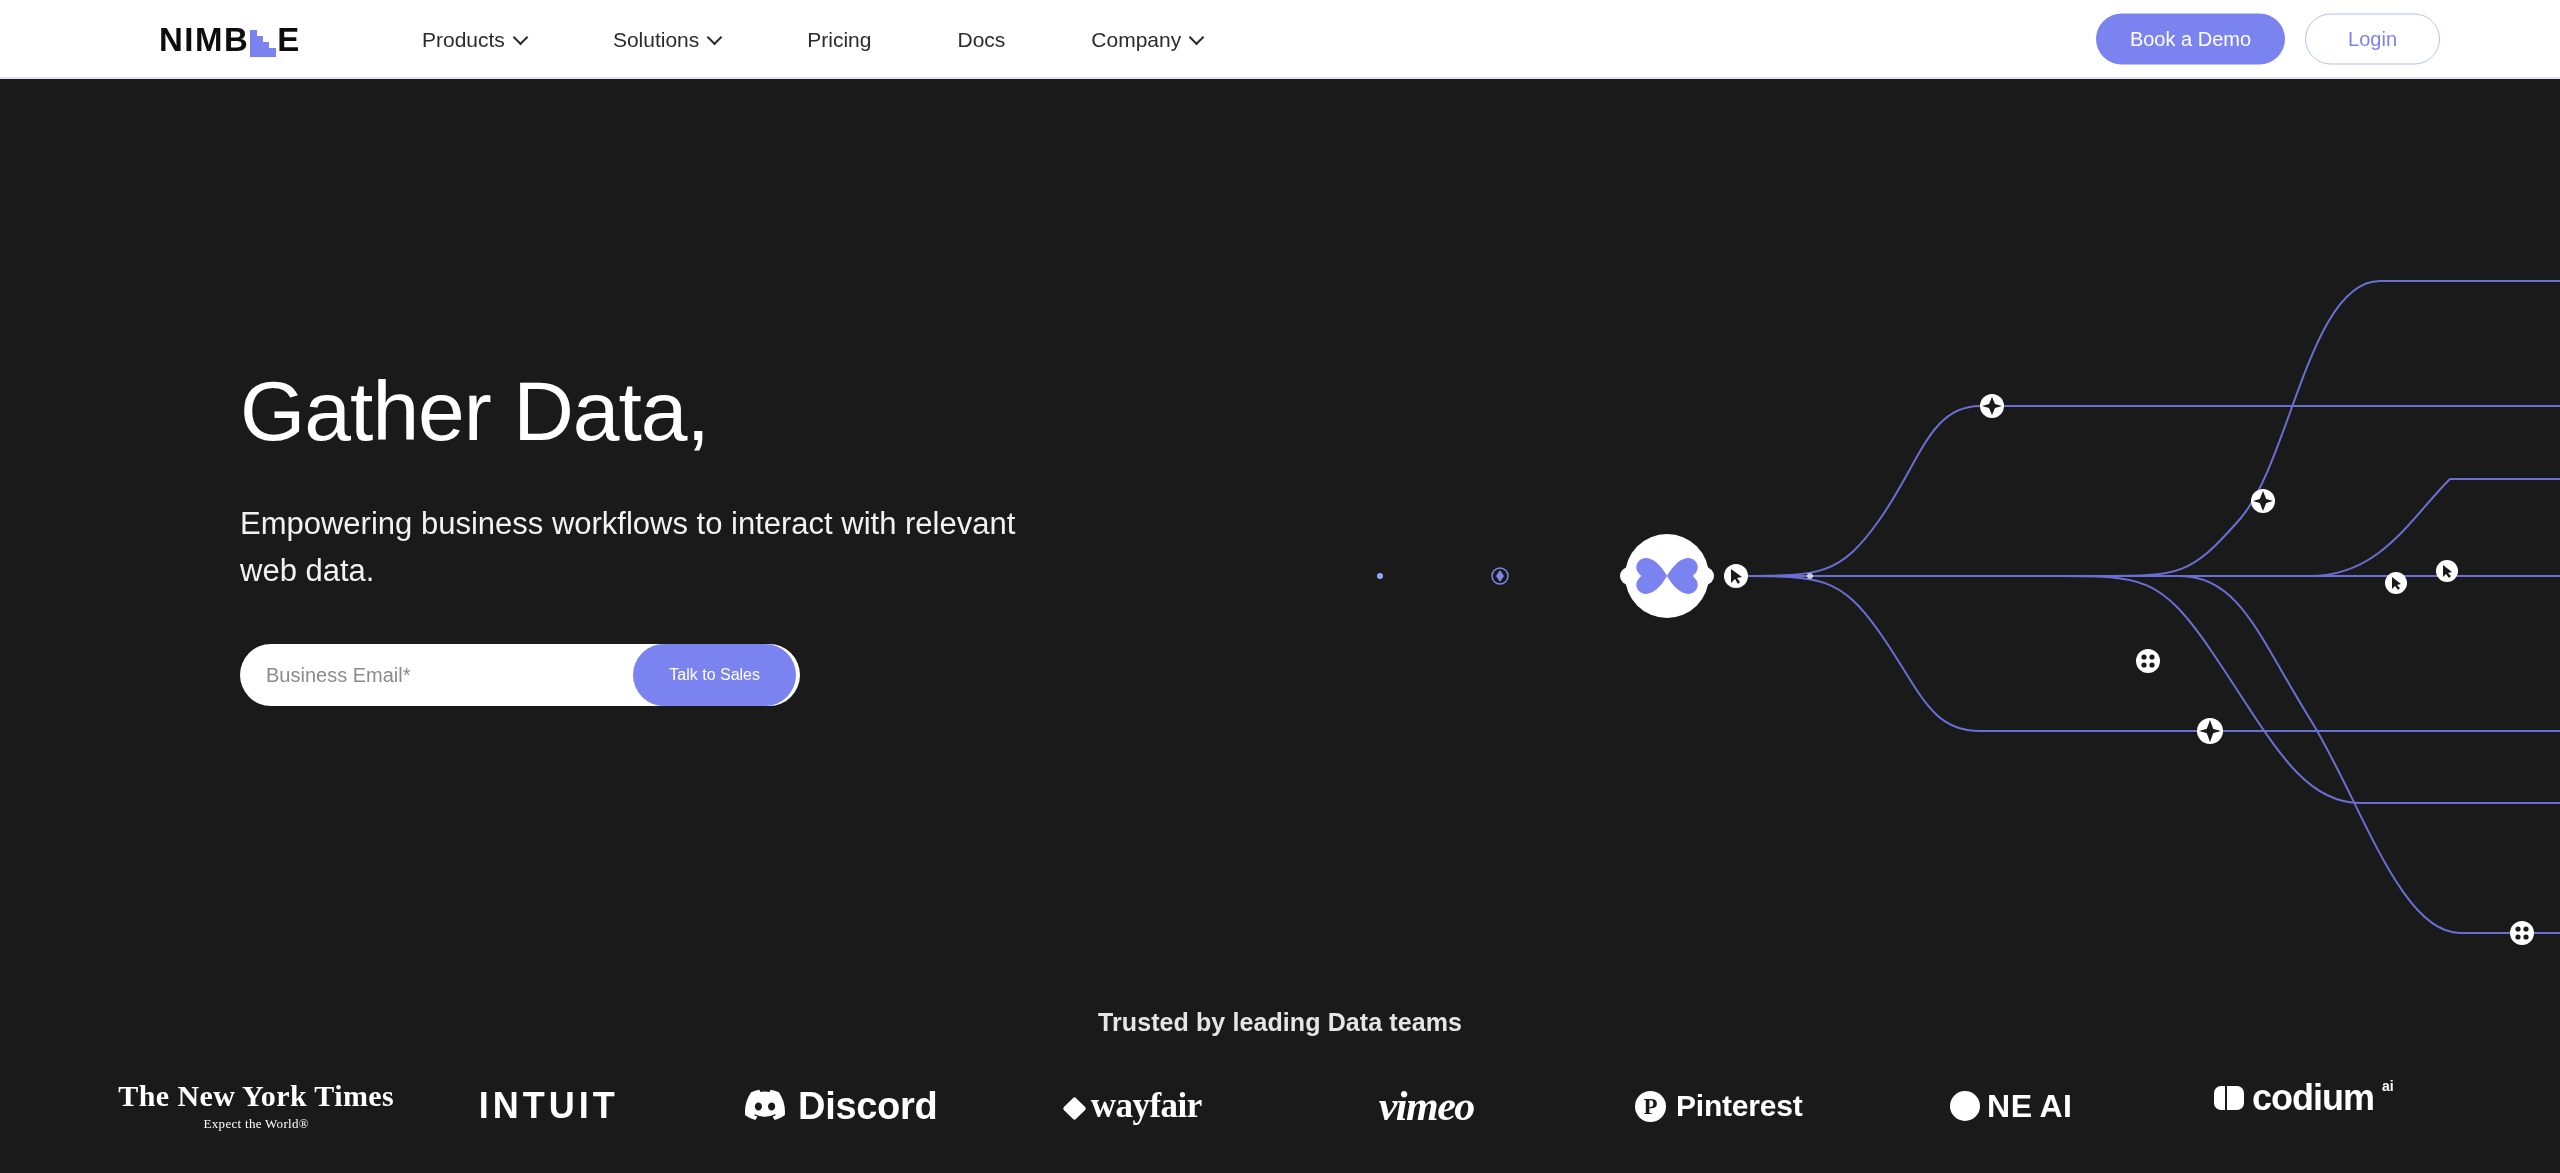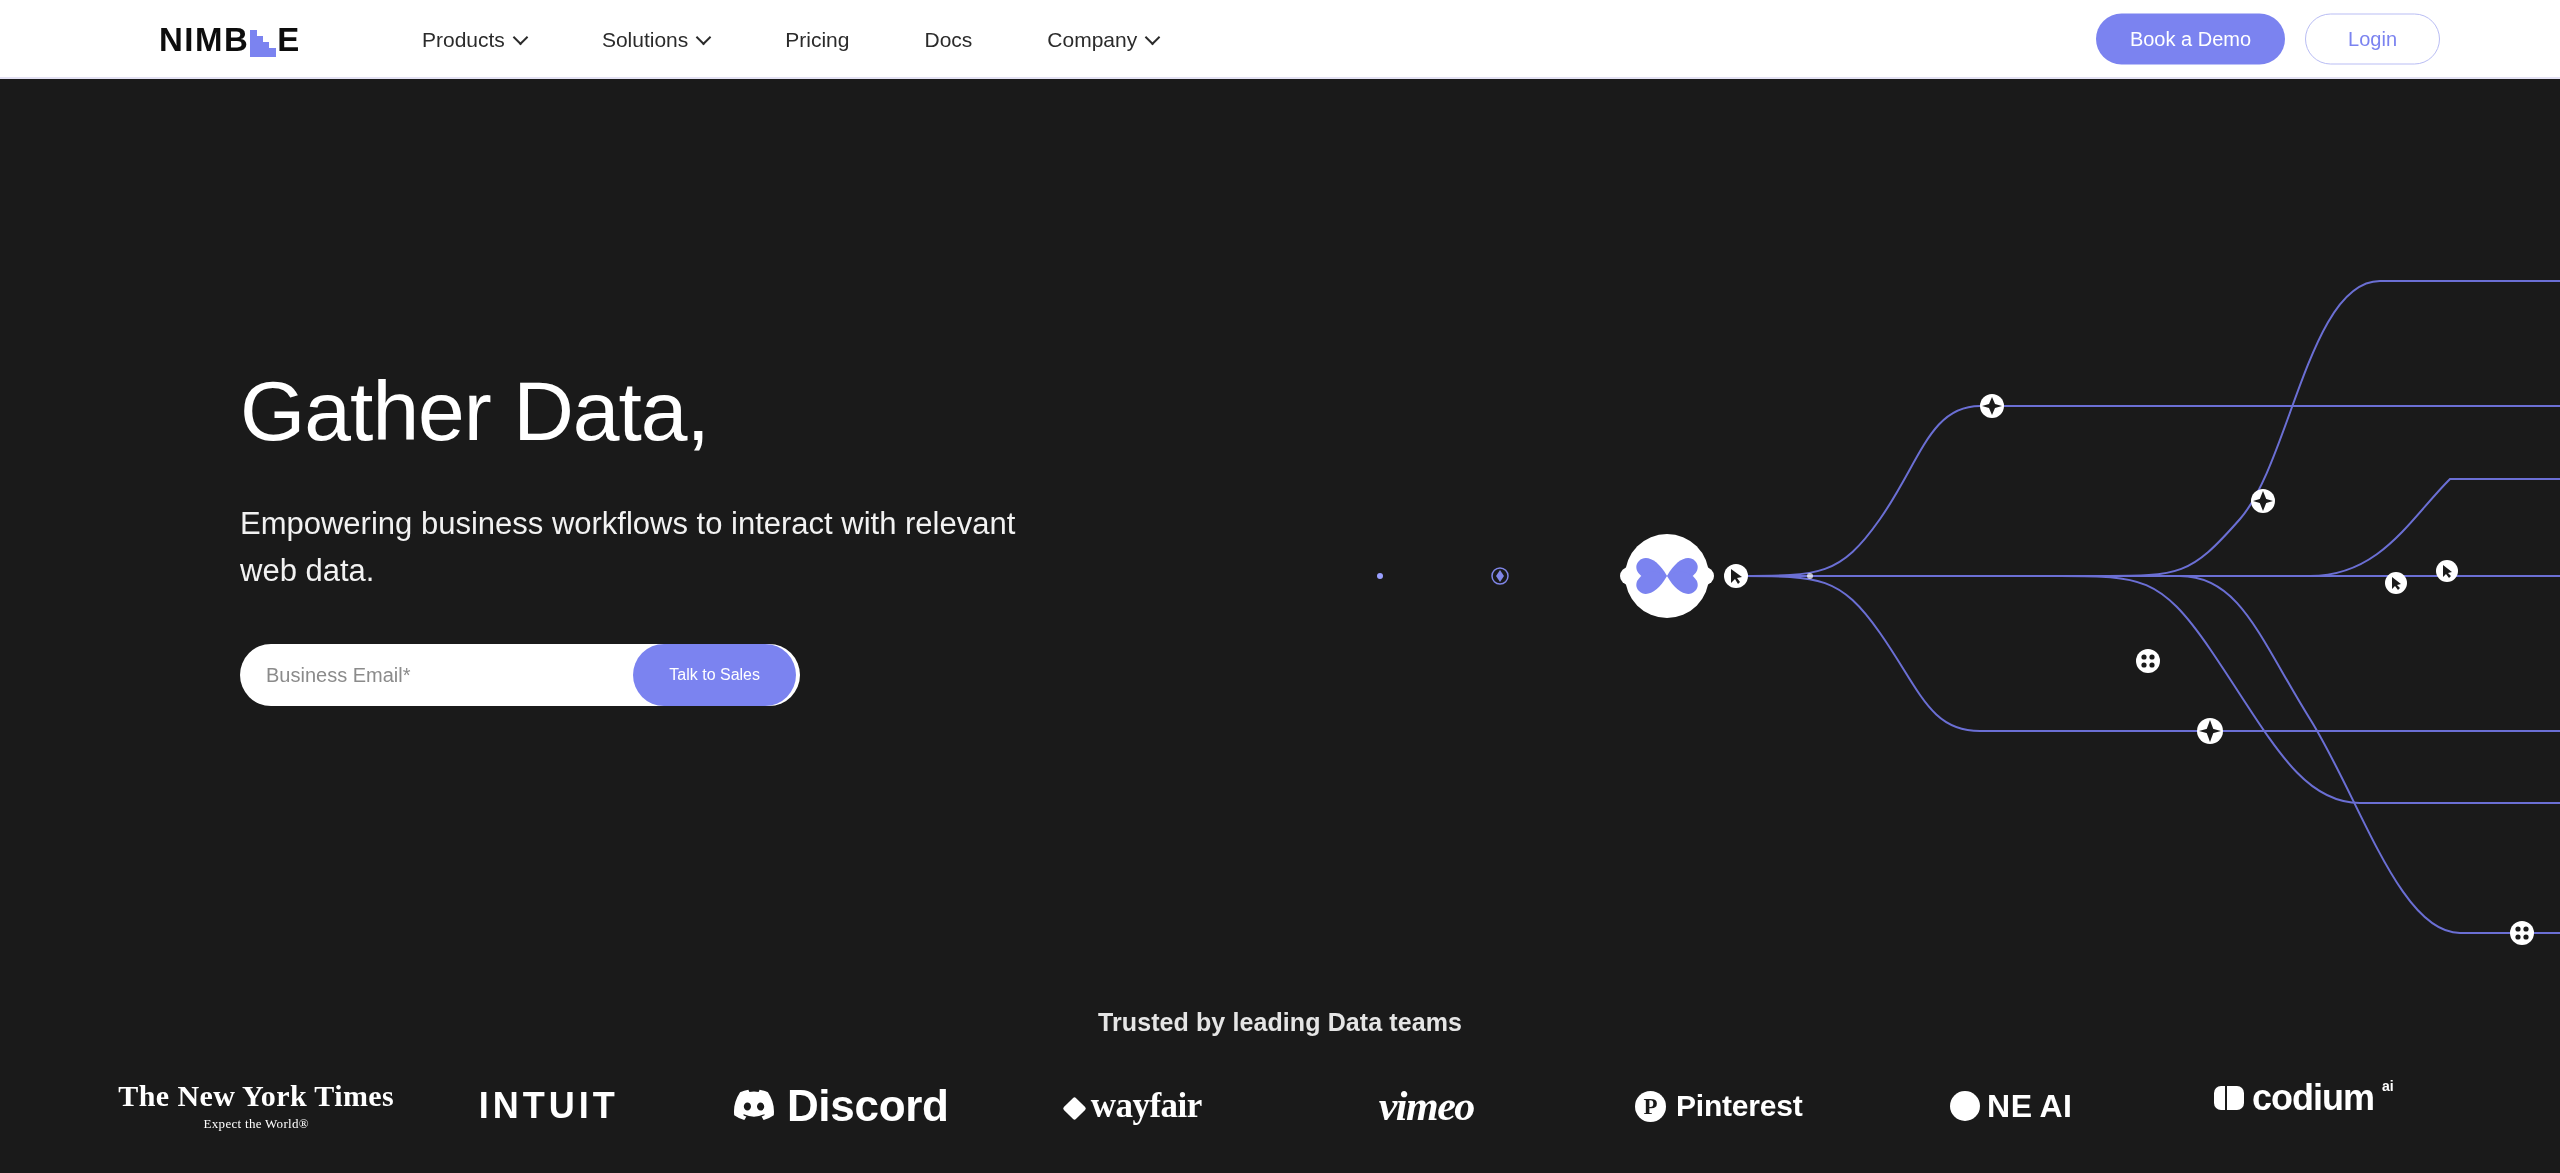--- a/index.html
+++ b/index.html
@@ -65,21 +65,21 @@
   .logo-stairs i:nth-child(3){ left:13px;width:6px; height:15px; }
   .logo-stairs i:nth-child(4){ left:19px;width:7px; height:9px;  }
 
   .nav {
     position: absolute;
     left: 400px;
     top: 0;
     height: 79px;
     display: flex;
     align-items: center;
-    gap: 1px;
+    gap: 12px;
   }
   .nav-item {
     display: flex;
     align-items: center;
     gap: 9px;
     padding: 0 22px;
     margin-right: 30px;
     font-size: 21px;
     color: #2b2b2b;
     cursor: pointer;
@@ -267,21 +267,21 @@
   
   .intuit {
     font-size: 36px;
     font-weight: 700;
     letter-spacing: 4px;
     font-family: "Liberation Sans", sans-serif;
   }
   
   .discord { gap: 13px; }
   .discord-name {
-    font-size: 44px;
+    font-size: 38px;
     font-weight: 700;
     letter-spacing: -0.3px;
     text-align: center;
   }
   
   .wayfair { gap: 8px; }
   .wayfair-name {
     font-family: "Liberation Serif", serif;
     font-size: 35px;
     font-weight: 700;

